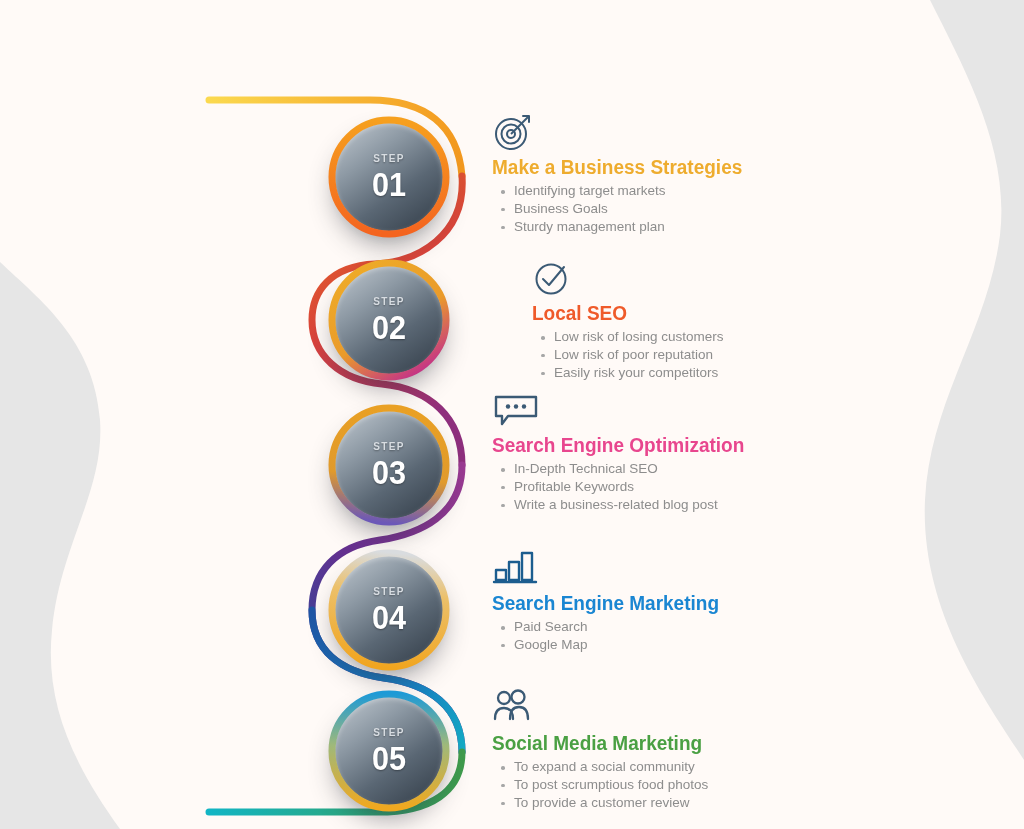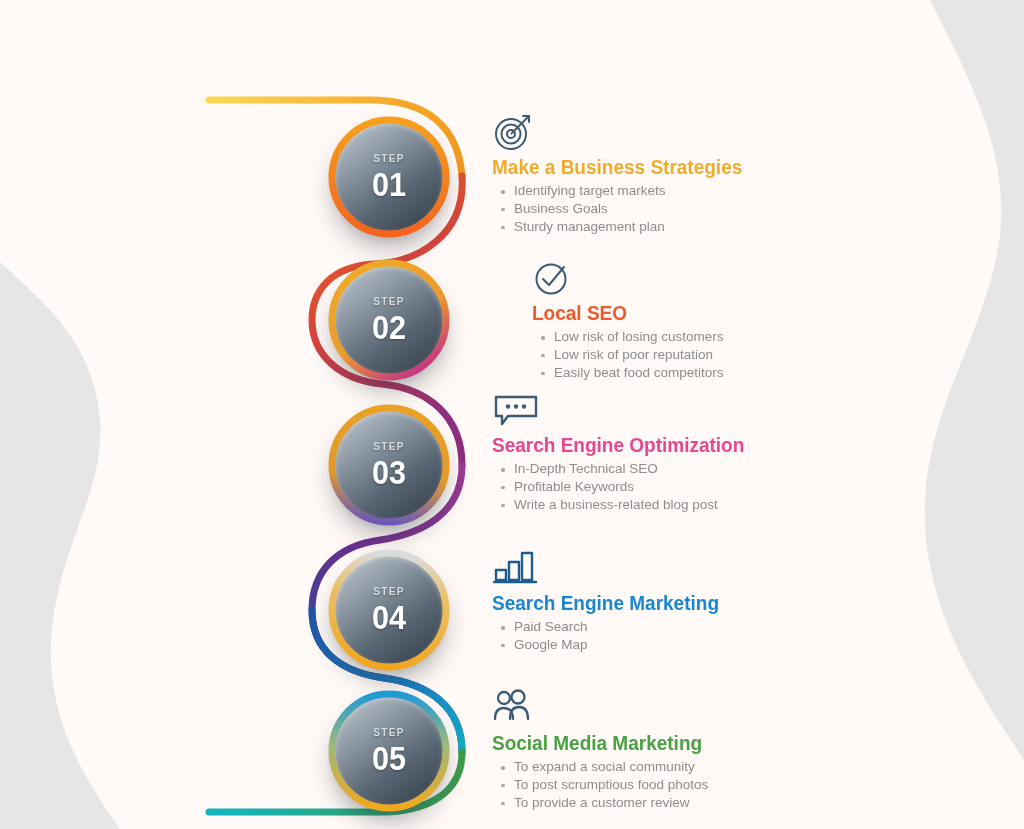--- a/index.html
+++ b/index.html
@@ -223,21 +223,21 @@
             <g fill="none" stroke="#3b5a75" stroke-width="2">
               <circle cx="19" cy="21" r="14.5"></circle>
               <path d="M11,21 L17,27 L32,9" stroke-linecap="round" stroke-linejoin="round"></path>
             </g>
           </svg>
         </span>
         <h2 class="heading" style="color:#ef5a2a">Local SEO</h2>
         <ul class="bullets">
           <li>Low risk of losing customers</li>
           <li>Low risk of poor reputation</li>
-          <li>Easily beat food competitors</li>
+          <li>Easily risk your competitors</li>
         </ul>
       </div>
     </div>
 
     <div class="step">
       <div class="badge" style="left:328px;top:404px;">
         <div class="badge-shadow"></div>
         <div class="disc"></div>
         <svg class="ringsvg" viewBox="0 0 122 122">
           <defs>

